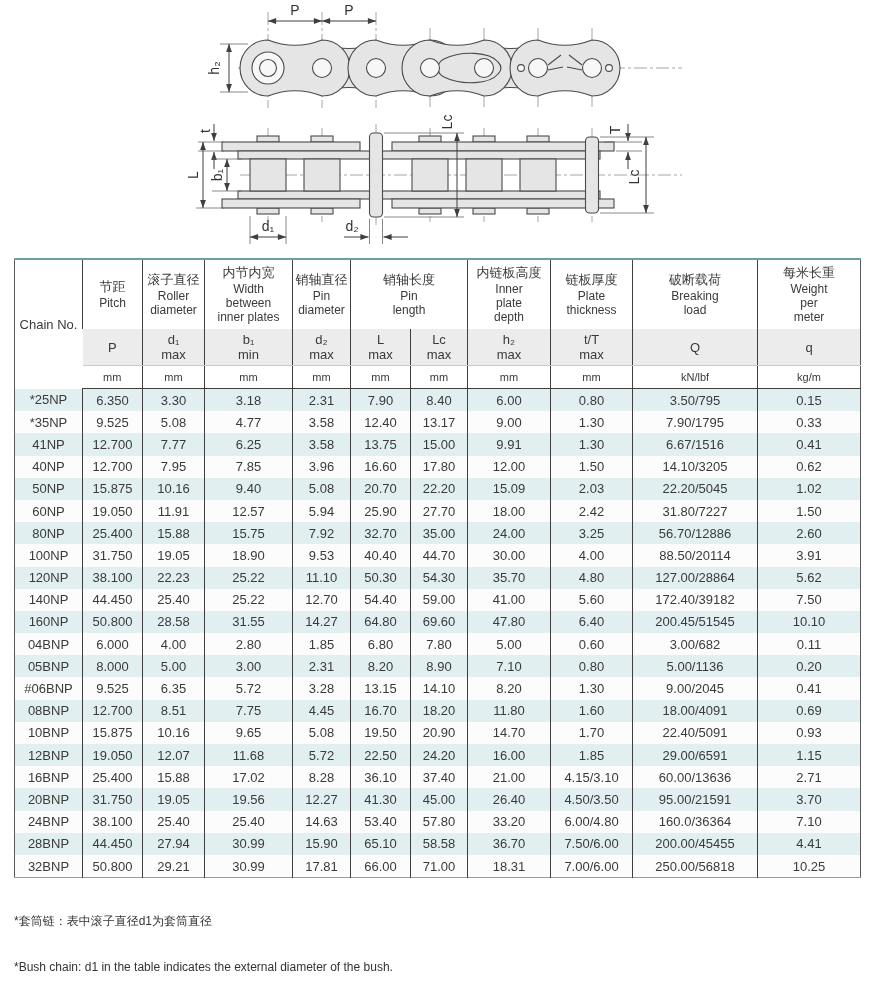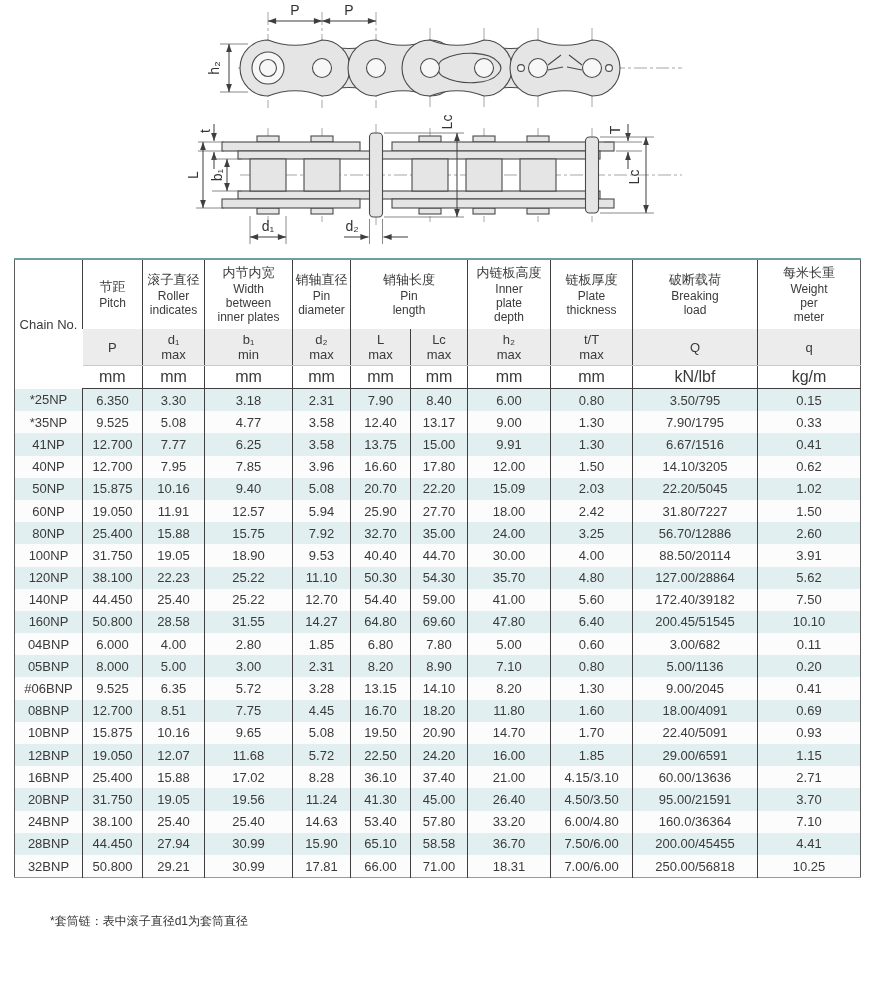--- a/index.html
+++ b/index.html
@@ -18,26 +18,26 @@
     border-top:2px solid #6d9fa0;border-left:1px solid #5a5a5a;border-right:1px solid #5a5a5a;border-bottom:1px solid #9a9a9a;}
   table.spec th,table.spec td{font-weight:400;padding:0;text-align:center;vertical-align:middle;}
   table.spec th{border-left:1px solid #3f3f3f;}
   table.spec td{border-left:1px solid #3f3f3f;}
   table.spec th:first-child,table.spec td:first-child{border-left:none;}
   tr.names th{height:69px;}
   th .cn{display:block;font-size:13px;line-height:16px;}
   th .en{display:block;font-size:12px;line-height:14px;white-space:pre-line;margin-top:1px;}
   th.chain-no-hdr{text-align:left;padding-left:5px;font-size:13px;}
   tr.syms th{height:36px;background:#ececec;font-size:13px;line-height:15px;white-space:pre-line;border-bottom:1px solid #c9c9c9;}
-  tr.units th{height:22px;font-size:16px;border-bottom:1px solid #3f3f3f;}
+  tr.units th{height:22px;font-size:11px;border-bottom:1px solid #3f3f3f;}
   tbody td{height:22.2px;font-size:13px;}
   tbody tr:nth-child(odd){background:#e1eff1;}
   tbody tr:nth-child(even){background:#fcfcfc;}
   .notes{margin:5px 0 0 14px;font-size:12px;line-height:15.4px;color:#333;white-space:pre-wrap;}
-  .notes .line{min-height:15px;margin-left:36px;}
+  .notes .line{min-height:15px;}
 </style>
 </head>
 <body>
 
 <div class="page">
 
   <div class="drawing">
     <svg width="874" height="258" viewBox="0 0 874 258">
       <defs>
         <marker id="arw" viewBox="0 0 10 10" refX="9.5" refY="5" markerWidth="9" markerHeight="9" orient="auto-start-reverse">
@@ -189,21 +189,21 @@
     <thead>
       <tr class="names">
         <th class="chain-no-hdr" rowspan="3">Chain No.</th>
         <th>
             <span class="cn">节距</span>
             <span class="en">Pitch</span>
           </th>
         <th>
             <span class="cn">滚子直径</span>
             <span class="en">Roller
-indicates</span>
+diameter</span>
           </th>
         <th>
             <span class="cn">内节内宽</span>
             <span class="en">Width
 between
 inner plates</span>
           </th>
         <th>
             <span class="cn">销轴直径</span>
             <span class="en">Pin
@@ -502,21 +502,21 @@
           <td>21.00</td>
           <td>4.15/3.10</td>
           <td>60.00/13636</td>
           <td>2.71</td>
         </tr>
         <tr>
           <td>20BNP</td>
           <td>31.750</td>
           <td>19.05</td>
           <td>19.56</td>
-          <td>11.24</td>
+          <td>12.27</td>
           <td>41.30</td>
           <td>45.00</td>
           <td>26.40</td>
           <td>4.50/3.50</td>
           <td>95.00/21591</td>
           <td>3.70</td>
         </tr>
         <tr>
           <td>24BNP</td>
           <td>38.100</td>
@@ -554,20 +554,21 @@
           <td>18.31</td>
           <td>7.00/6.00</td>
           <td>250.00/56818</td>
           <td>10.25</td>
         </tr>
       </tbody>
   </table>
 
   <div class="notes">
     <div class="line">*套筒链：表中滚子直径d1为套筒直径</div>
+    <div class="line">*Bush chain: d1 in the table indicates the external diameter of the bush.</div>
     
     
     
     
     
   </div>
 
 </div>
 
 </body></html>

